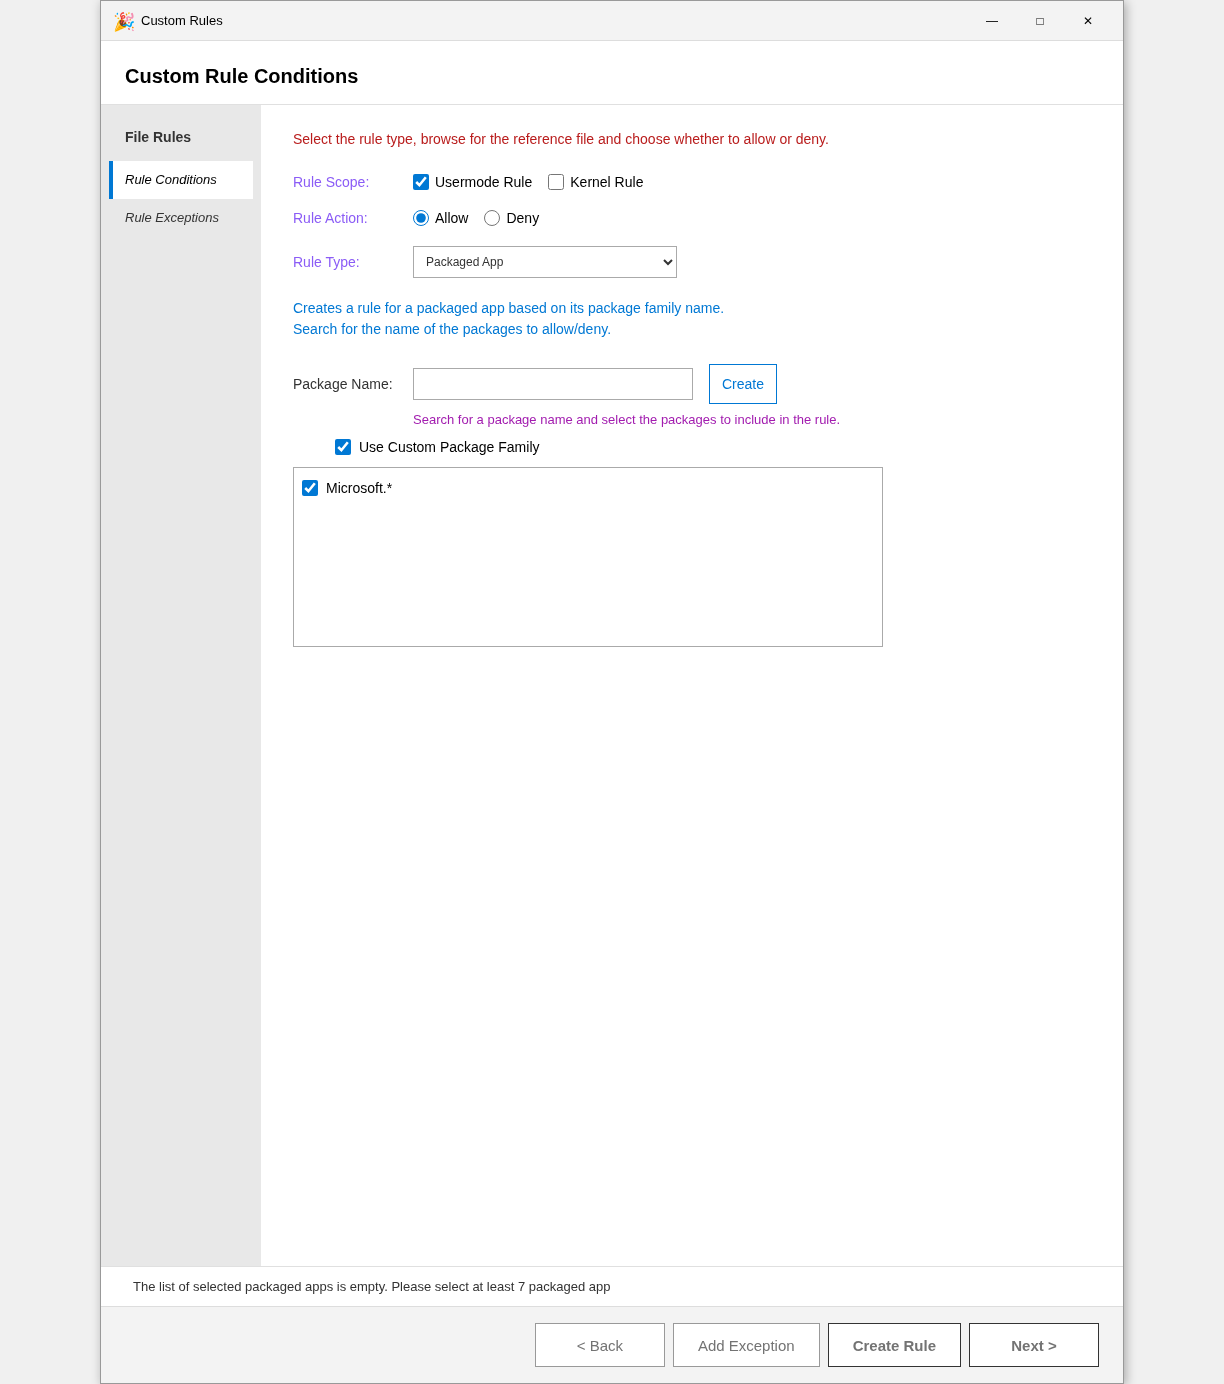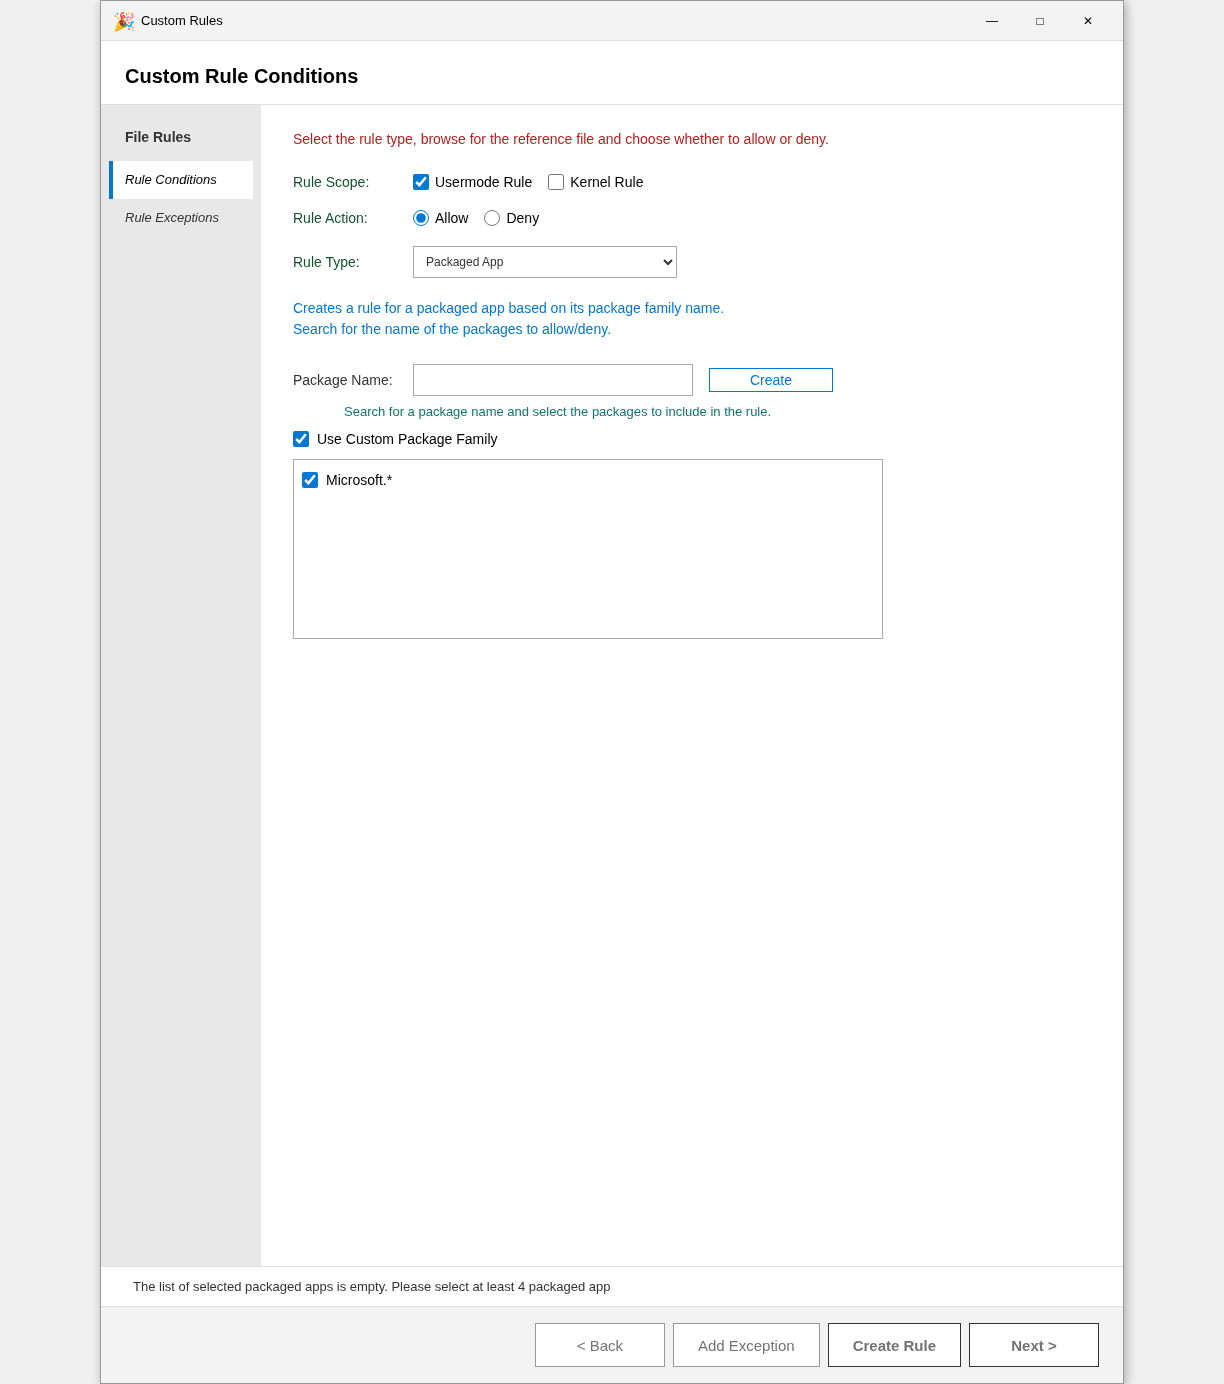--- a/index.html
+++ b/index.html
@@ -116,21 +116,21 @@
       margin-bottom: 24px;
     }
     .form-row {
       display: flex;
       align-items: center;
       margin-bottom: 20px;
     }
     .form-label {
       width: 120px;
       font-size: 14px;
-      color: #14532d;
+      color: #8b5cf6;
       flex-shrink: 0;
     }
     .form-controls {
       display: flex;
       align-items: center;
       gap: 16px;
     }
     .checkbox-group {
       display: flex;
       align-items: center;
@@ -184,40 +184,41 @@
     .package-input {
       width: 280px;
       height: 32px;
       border: 1px solid #aaa;
       padding: 0 8px;
       font-size: 14px;
       color: #333;
       margin-right: 16px;
     }
     .create-btn {
-      height: 24px;
-      padding: 0 40px;
+      height: 40px;
+      padding: 0 12px;
       border: 1.5px solid #0078d4;
       background: #fff;
       color: #0078d4;
       font-size: 14px;
       cursor: pointer;
       font-family: 'Segoe UI', Arial, sans-serif;
     }
     .search-hint {
       font-size: 13px;
-      color: #0f766e;
+      color: #a21caf;
       margin-bottom: 12px;
-      margin-left: 51px;
+      margin-left: 120px;
     }
     .use-custom-row {
       display: flex;
       align-items: center;
       gap: 8px;
       margin-bottom: 12px;
+      margin-left: 42px;
     }
     .use-custom-row input[type="checkbox"] {
       width: 16px;
       height: 16px;
       accent-color: #0078d4;
       cursor: pointer;
     }
     .package-list-container {
       border: 1px solid #aaa;
       width: 590px;
@@ -360,21 +361,21 @@
 
       <div class="package-list-container">
         <div class="package-list-item">
           <input type="checkbox" checked="" style="">
           <span>Microsoft.*</span>
         </div>
       </div>
     </div>
   </div>
 
-  <div class="status-bar">The list of selected packaged apps is empty. Please select at least 4 packaged app</div>
+  <div class="status-bar">The list of selected packaged apps is empty. Please select at least 7 packaged app</div>
 
   <div class="footer-buttons">
     <button class="footer-btn">&lt; Back</button>
     <button class="footer-btn">Add Exception</button>
     <button class="footer-btn primary">Create Rule</button>
     <button class="footer-btn primary">Next &gt;</button>
   </div>
 </div>
 
 </body></html>

